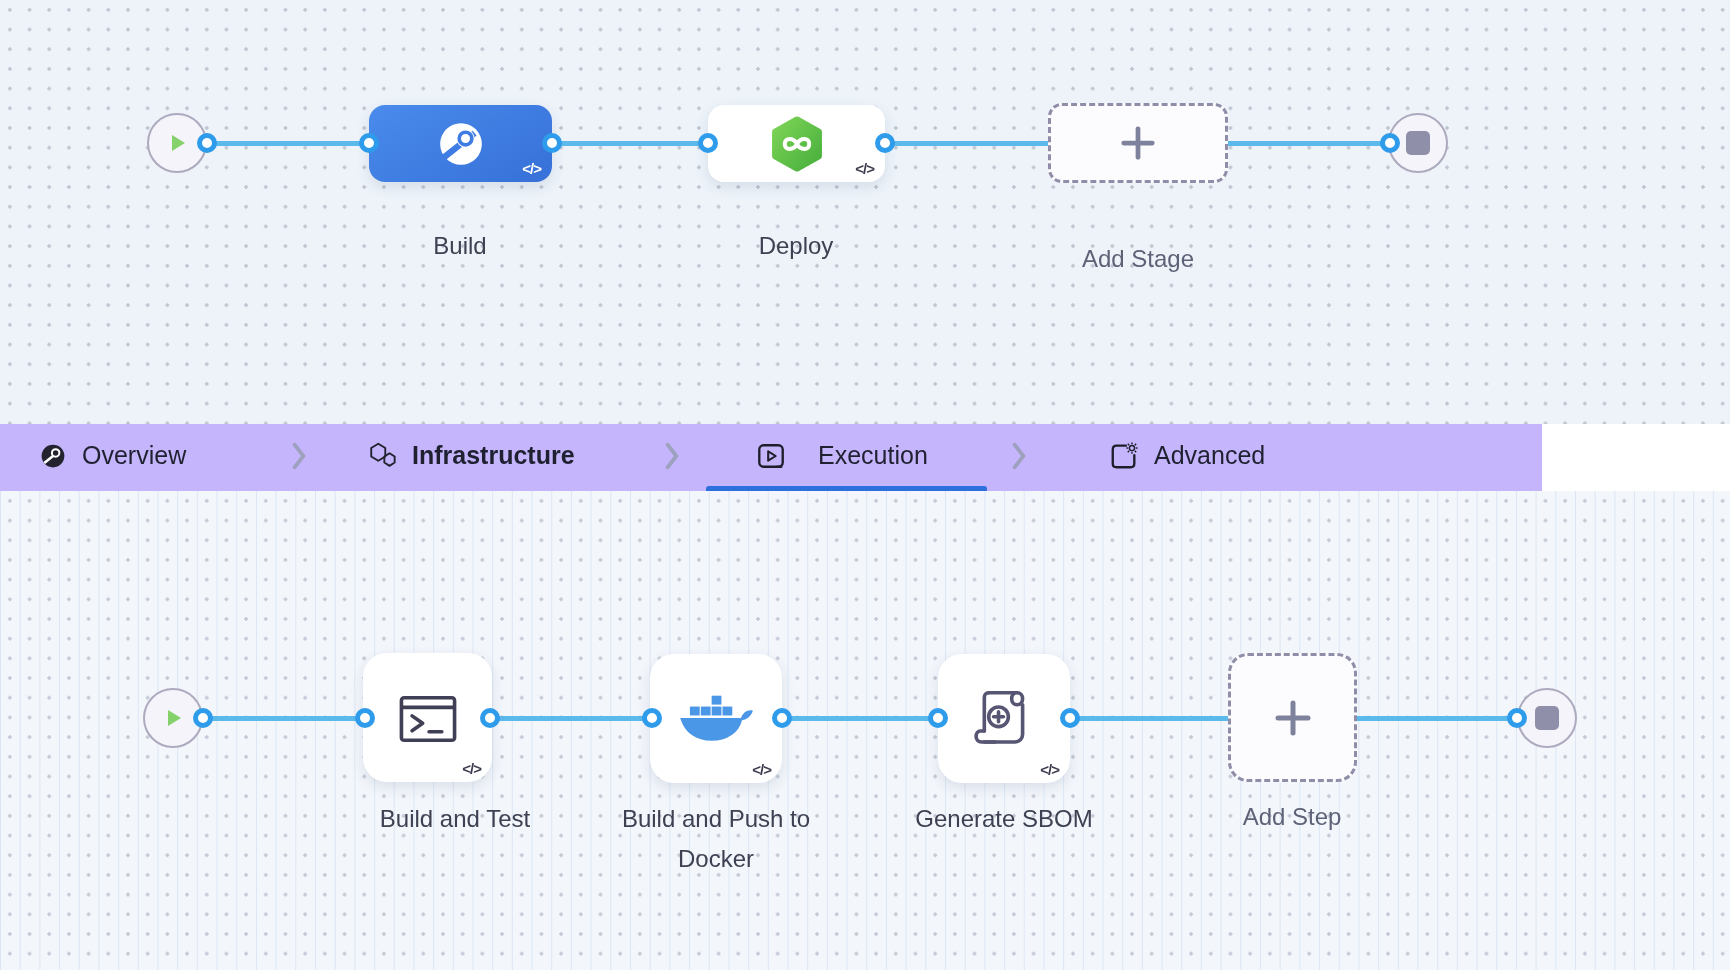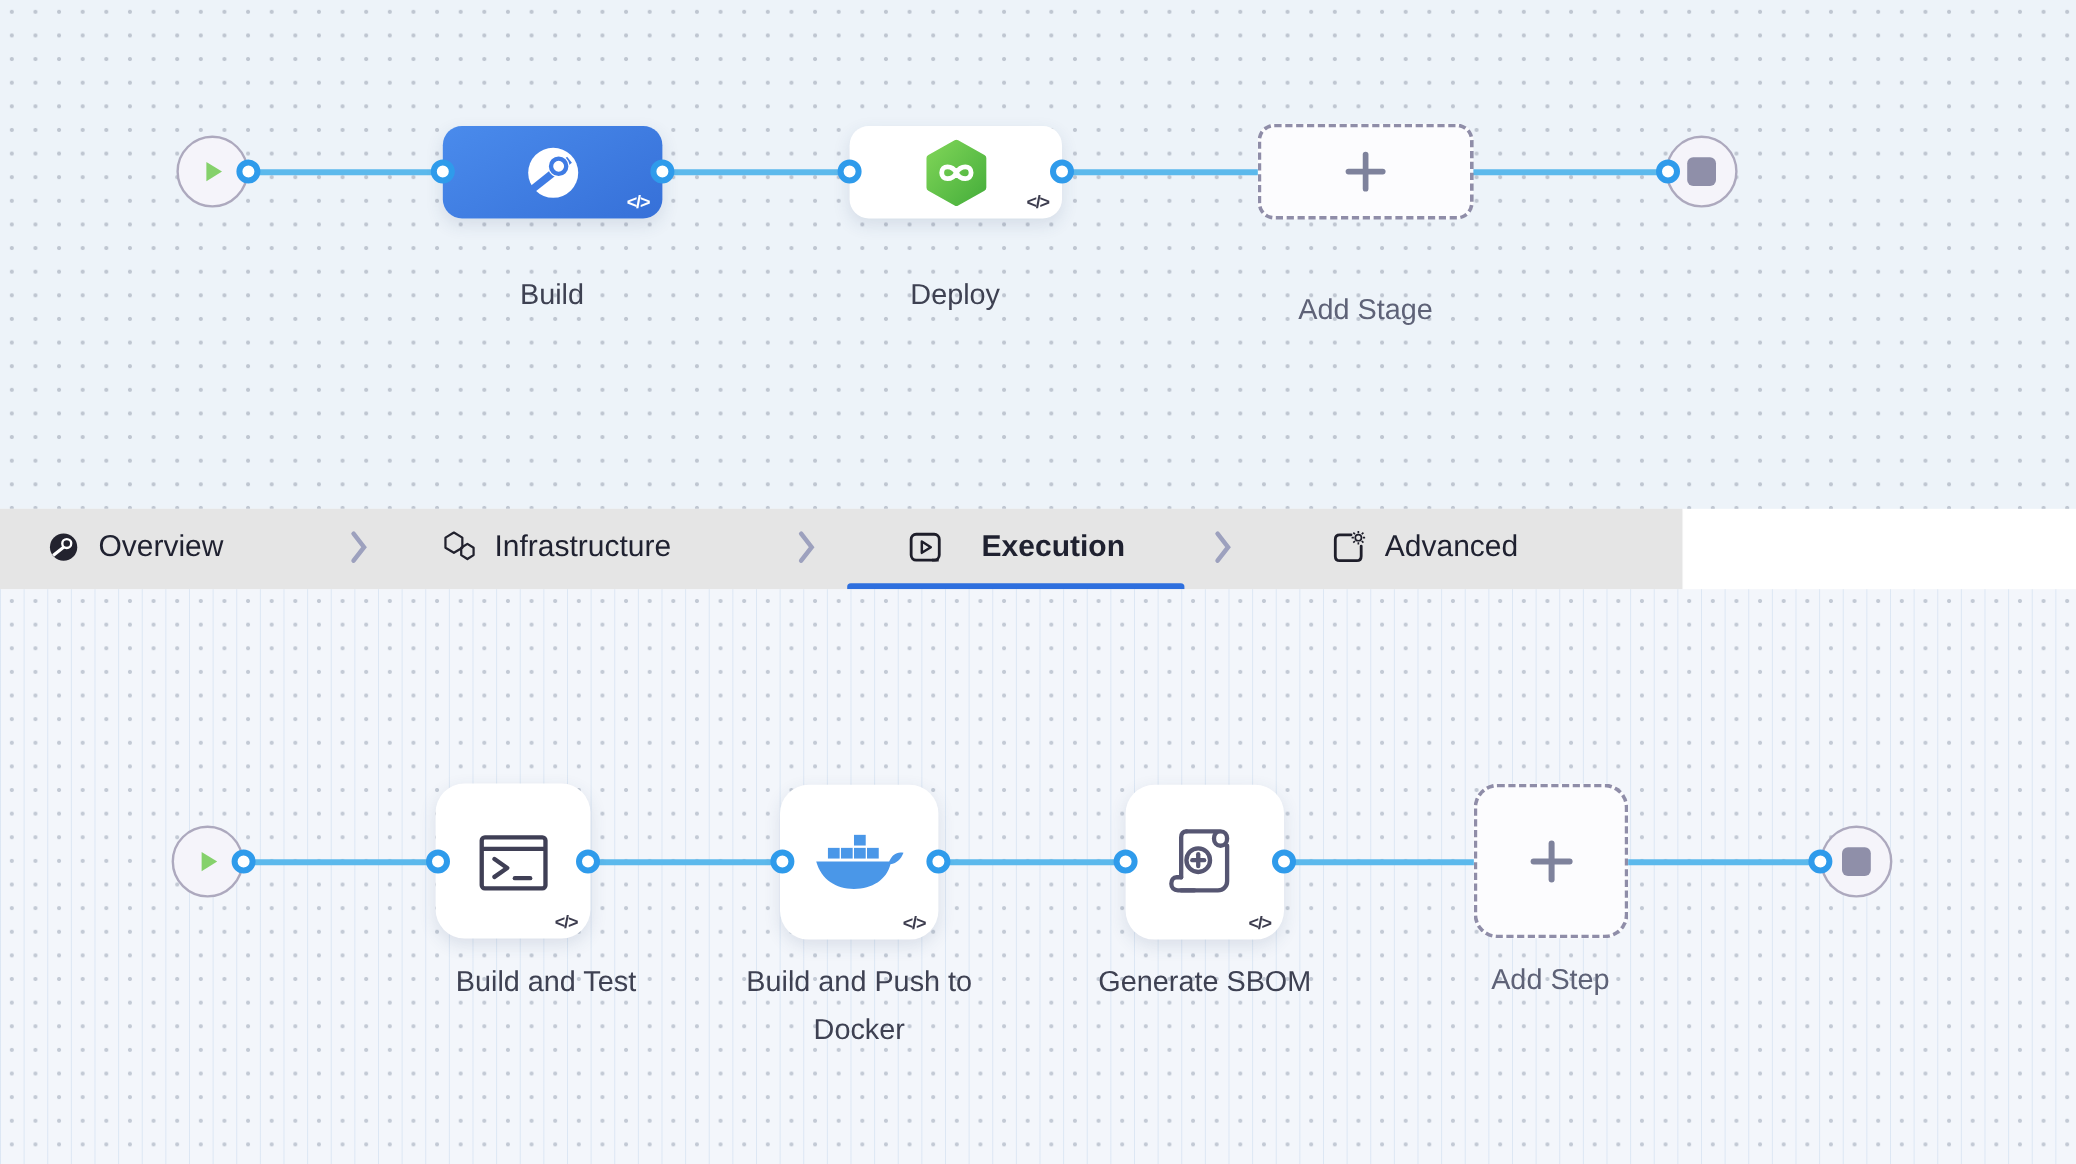--- a/index.html
+++ b/index.html
@@ -19,28 +19,28 @@
   .canvas-bottom{
     top:491px;height:479px;
     background-color:#F3F6FB;
     background-image:
       linear-gradient(to right, rgba(168,196,228,0.30) 1px, transparent 1px),
       radial-gradient(circle,#C3CAD5 1.5px,transparent 1.9px);
     background-size:19.7px 100%,19.7px 19.7px;
   }
   
   .tabbar{
-    position:absolute;top:424px;left:0;width:1402px;height:67px;
-    background:#e5e5e5;box-shadow:0 1px 2px rgba(30,40,70,.06);
+    position:absolute;top:424px;left:0;width:1542px;height:67px;
+    background:#c4b5fd;box-shadow:0 1px 2px rgba(30,40,70,.06);
   }
   .tab{
     position:absolute;top:0;height:63px;display:flex;align-items:center;gap:15px;
     font-size:25px;color:#1F2130;cursor:pointer;white-space:nowrap;
   }
-  .tab.active{font-weight:700;gap:32px;}
+  .tab.active{font-weight:400;gap:32px;}
   .tab-sep{position:absolute;top:17px;}
   .tab-underline{
     position:absolute;left:706px;bottom:0;width:281px;height:5px;
     background:#2E6FDE;border-radius:3px 3px 0 0;
   }
   
   .pipe-line{position:absolute;height:5px;background:#5CB9EC;border-radius:3px;z-index:1;}
   .port{
     position:absolute;width:10px;height:10px;background:#fff;
     border:5px solid #2F9BEB;border-radius:50%;z-index:4;
@@ -146,21 +146,21 @@
         <line x1="12" y1="48" x2="47" y2="20" stroke="#fff" stroke-width="6"></line>
         <circle cx="38" cy="25" r="8.5" fill="#23232F" stroke="#fff" stroke-width="4.5"></circle>
       </svg>
       <span>Overview</span>
     </div>
 
     <svg class="tab-sep" style="left:290px;" width="18" height="30" viewBox="0 0 12 24">
       <path d="M2.5 3 L9.5 12 L2.5 21" fill="none" stroke="#9DA1BE" stroke-width="3" stroke-linecap="round"></path>
     </svg>
 
-    <div class="tab" style="left:367px;">
+    <div class="tab" style="left:367px;font-weight:bold;">
       <svg class="icon" width="30" height="30" viewBox="0 0 64 64">
         <g fill="none" stroke="#22222E" stroke-width="4" stroke-linejoin="round">
           <polygon points="24,6 39,15 39,33 24,42 9,33 9,15"></polygon>
           <polygon points="48,26 59,33 59,46 48,53 37,46 37,33"></polygon>
         </g>
       </svg>
       <span>Infrastructure</span>
     </div>
 
     <svg class="tab-sep" style="left:663px;" width="18" height="30" viewBox="0 0 12 24">

